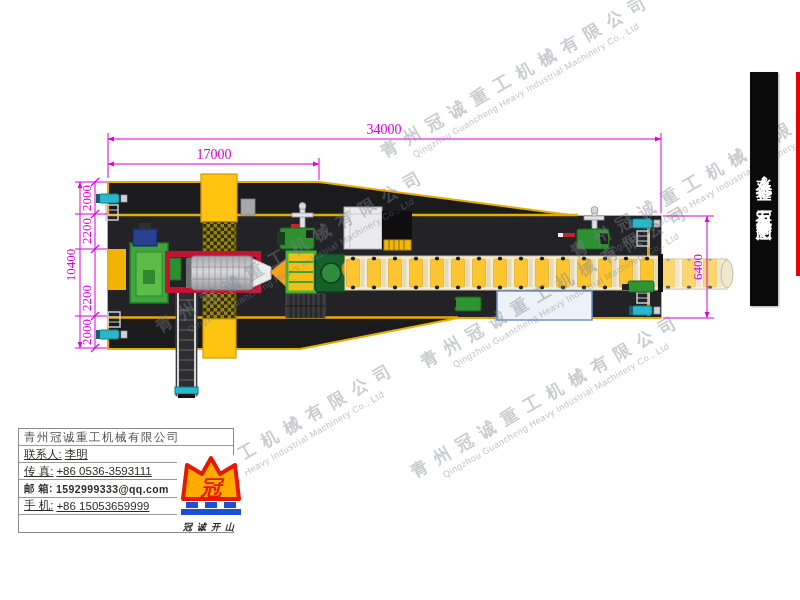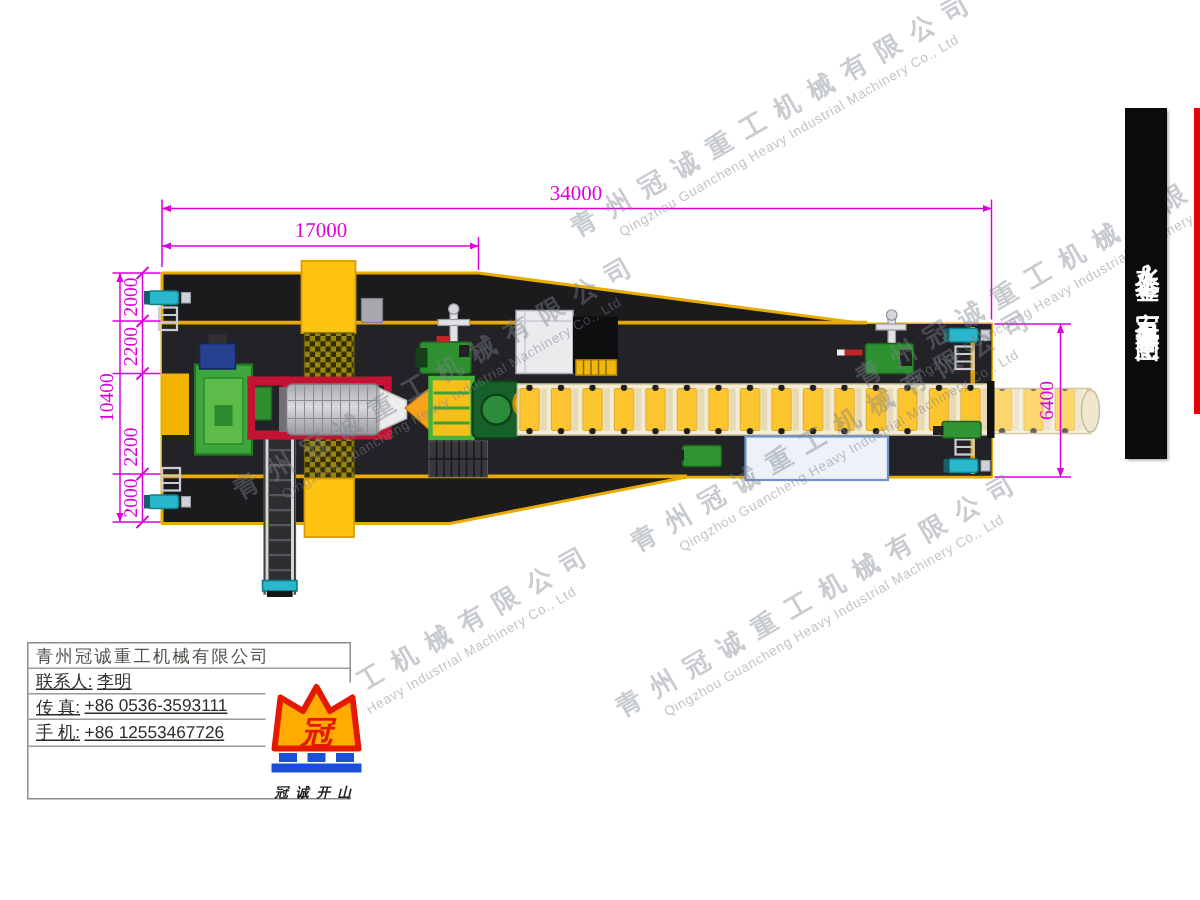--- a/index.html
+++ b/index.html
@@ -320,23 +320,27 @@
   <div class="cbox">
     <div class="row r1">青州冠诚重工机械有限公司</div>
     <div class="row r3">
       <span class="lbl">联系人:</span>
       <span>李明</span>
     </div>
     <div class="row r4">
       <span class="lbl">传  真:</span>
       <span>+86 0536-3593111</span>
     </div>
+    <div class="row r5">
+      <span class="lbl">邮  箱:</span>
+      <span>1592999333@qq.com</span>
+    </div>
     <div class="row r6">
       <span class="lbl">手  机:</span>
-      <span>+86 12553467726</span>
+      <span>+86 15053659999</span>
     </div>
 
     <div class="logo">
       <svg width="68" height="64" viewBox="0 0 68 64">
         <polygon points="34,3 43,19 58,10 62,44 6,44 10,10 25,19" fill="var(--logo_orange,#FFAB00)" stroke="var(--logo_red,#E51800)" stroke-width="4" stroke-linejoin="round"></polygon>
         <text x="34" y="40" text-anchor="middle" font-size="21" font-style="italic" font-weight="bold" font-family="Liberation Serif, serif" fill="var(--logo_red,#E51800)">冠</text>
         <rect x="9" y="47" width="12" height="6" fill="var(--logo_blue,#1A4FD6)"></rect>
         <rect x="28" y="47" width="12" height="6" fill="var(--logo_blue,#1A4FD6)"></rect>
         <rect x="47" y="47" width="12" height="6" fill="var(--logo_blue,#1A4FD6)"></rect>
         <rect x="4" y="54" width="60" height="6" fill="var(--logo_blue,#1A4FD6)"></rect>

